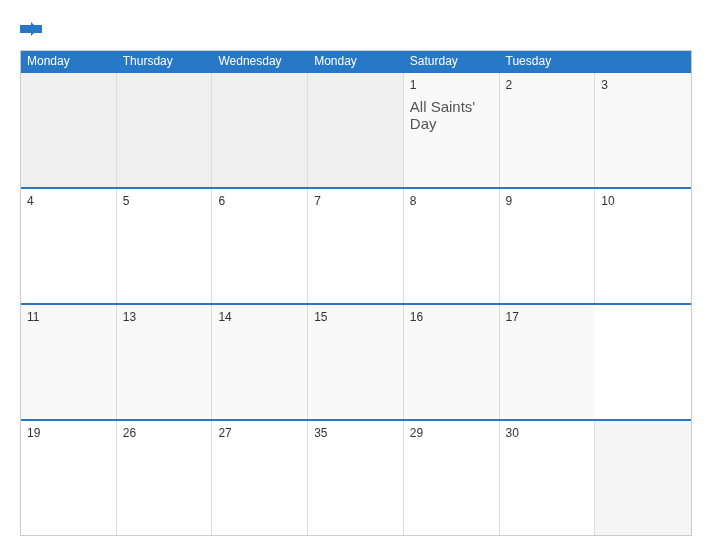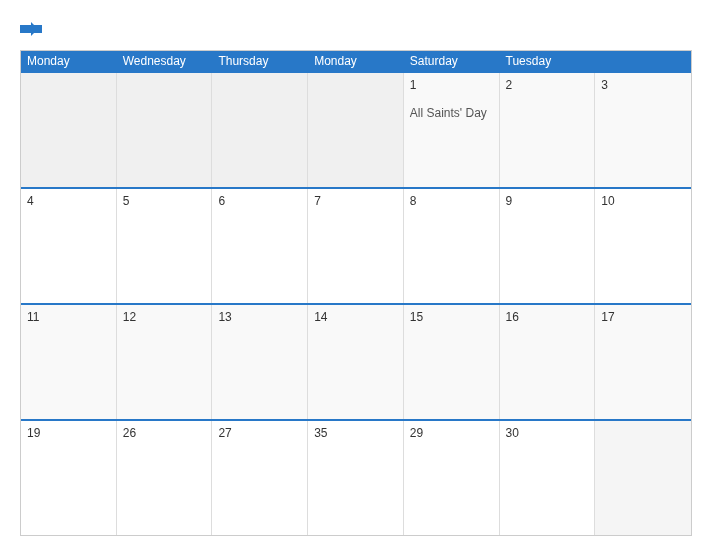--- a/index.html
+++ b/index.html
@@ -94,23 +94,23 @@
     }
     .day-cell.empty {
       background: #f5f5f5;
     }
     .day-num {
       font-size: 12px;
       color: #333;
       display: block;
     }
     .holiday {
-      font-size: 12px;
+      font-size: 15px;
       color: #555;
-      margin-top: 14px;
+      margin-top: 6px;
       display: block;
     }
     
     .week:nth-child(odd) .day-cell:not(.empty) {
       background: #f9f9f9;
     }
     .week:nth-child(even) .day-cell:not(.empty) {
       background: #ffffff;
     }
     .week:nth-child(odd) .day-cell.empty {
@@ -140,22 +140,22 @@
         <div><span></span></div>
       </div>
     </div>
     <div class="title"></div>
     <div class="country"></div>
   </div>
 
   <div class="calendar">
     <div class="day-headers">
     <div class="day-header">Monday</div>
+        <div class="day-header">Thursday</div>
         <div class="day-header">Wednesday</div>
-        <div class="day-header">Thursday</div>
         <div class="day-header">Monday</div>
         <div class="day-header">Saturday</div>
         <div class="day-header">Tuesday</div>
       </div>
     <div class="weeks">
     <div class="week">
           <div class="day-cell empty"></div>
           <div class="day-cell empty"></div>
           <div class="day-cell empty"></div>
           <div class="day-cell empty"></div>
@@ -191,23 +191,20 @@
           </div>
           <div class="day-cell">
             <span class="day-num">10</span>
           </div>
         </div>
         <div class="week">
           <div class="day-cell">
             <span class="day-num">11</span>
           </div>
           <div class="day-cell">
-            <span class="day-num">12</span>
-          </div>
-          <div class="day-cell">
             <span class="day-num">13</span>
           </div>
           <div class="day-cell">
             <span class="day-num">14</span>
           </div>
           <div class="day-cell">
             <span class="day-num">15</span>
           </div>
           <div class="day-cell">
             <span class="day-num">16</span>

